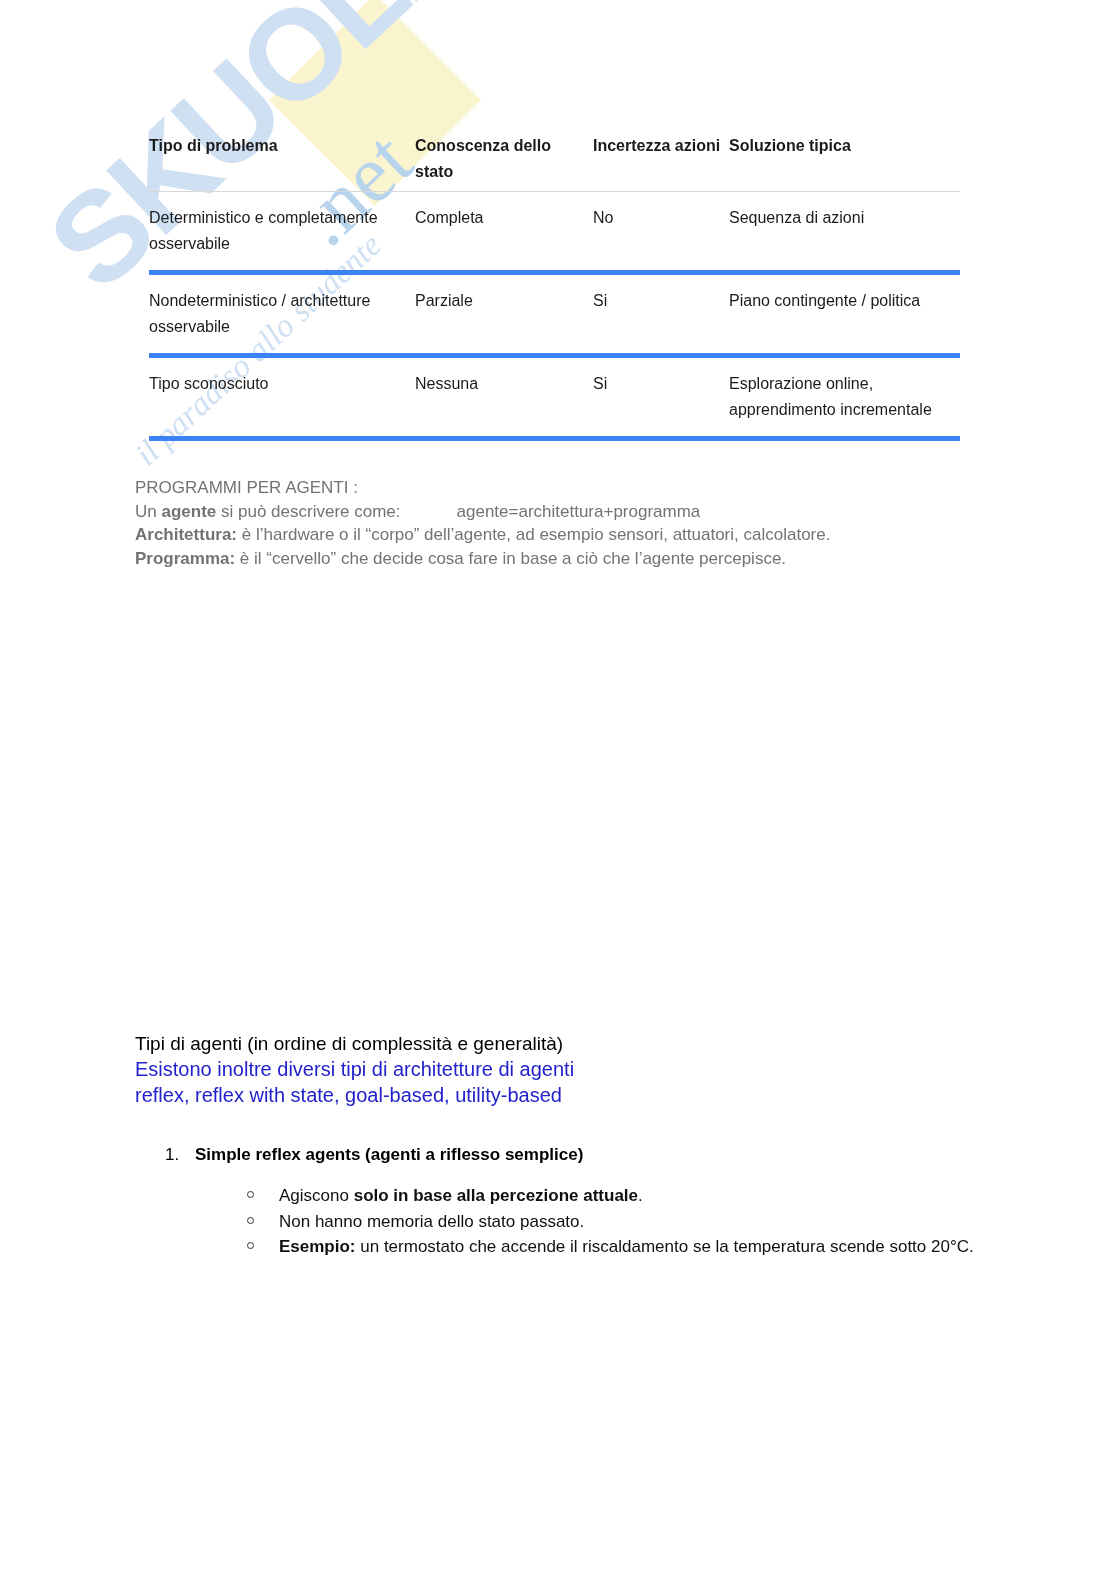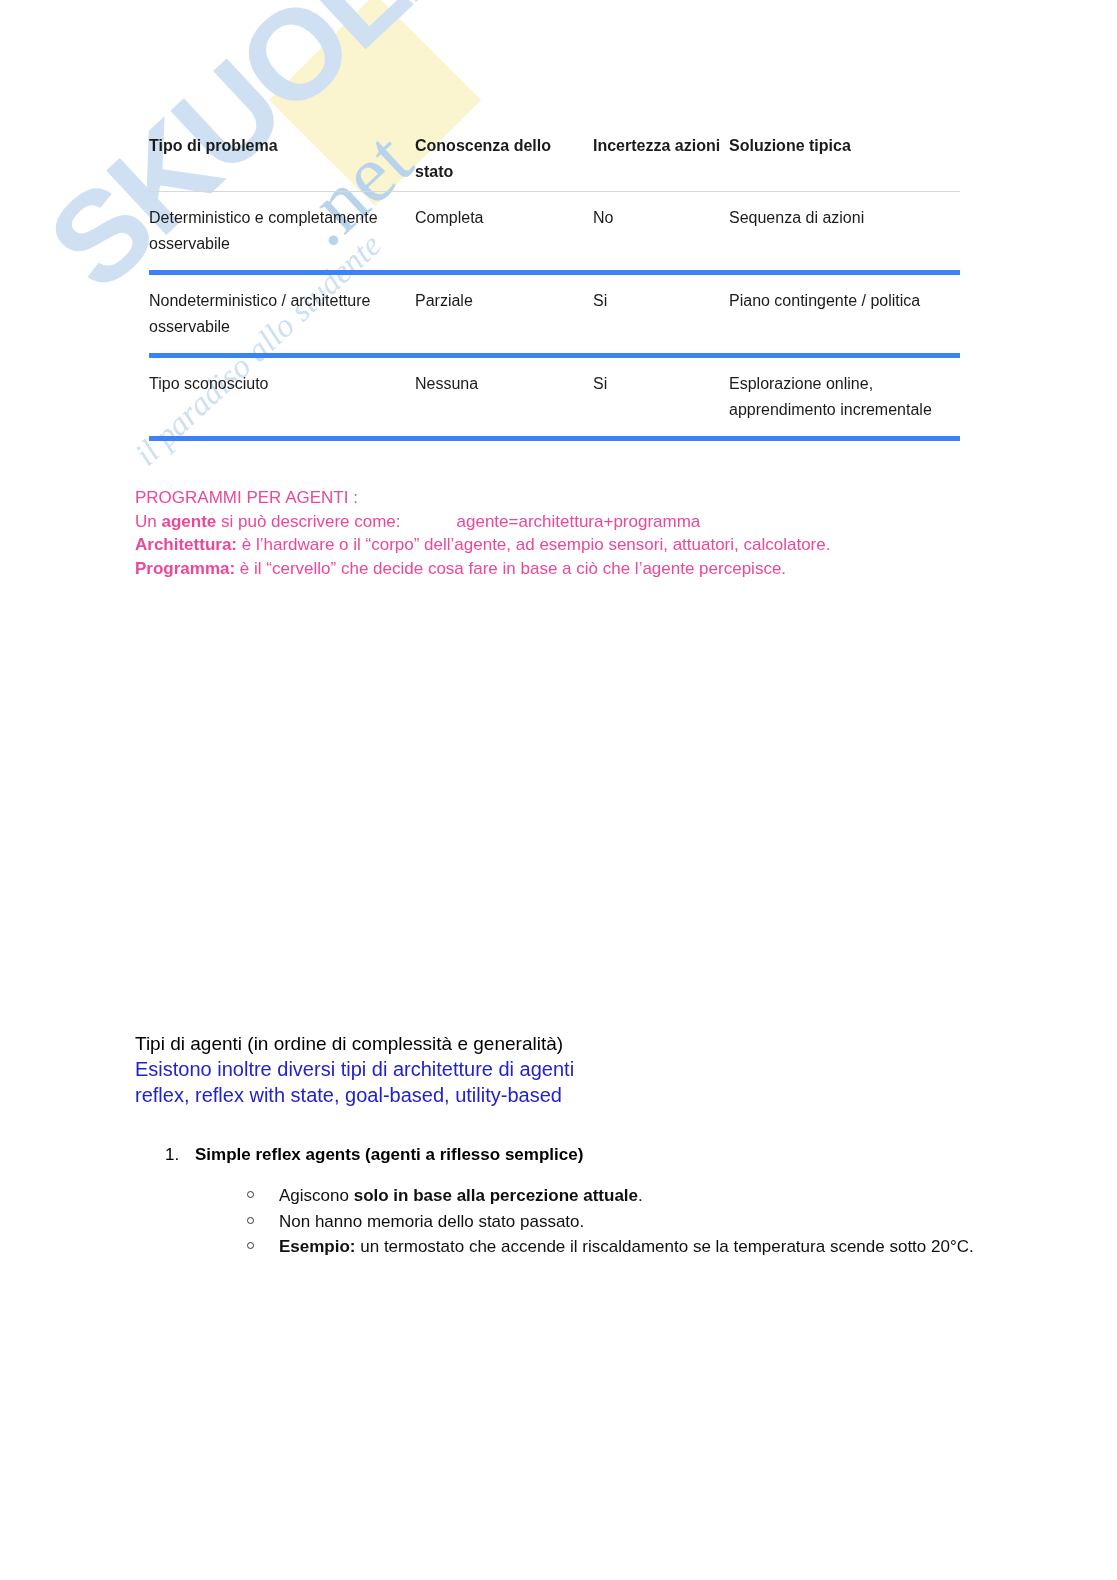--- a/index.html
+++ b/index.html
@@ -122,25 +122,25 @@
   }
   .col-a { width: 266px; }
   .col-b { width: 178px; }
   .col-c { width: 136px; }
   .col-d { width: 231px; }
 
   
   .prose {
     position: absolute;
     left: 135px;
-    top: 486px;
+    top: 476px;
     width: 860px;
     font-size: 17px;
     line-height: 23.5px;
-    color: #ec4899;
+    color: #737373;
   }
   .prose .line { white-space: pre-wrap; }
   .prose b { font-weight: bold; }
   .gap-indent { display: inline-block; width: 56px; }
 
   
   .lower {
     position: absolute;
     left: 135px;
     top: 1031px;

